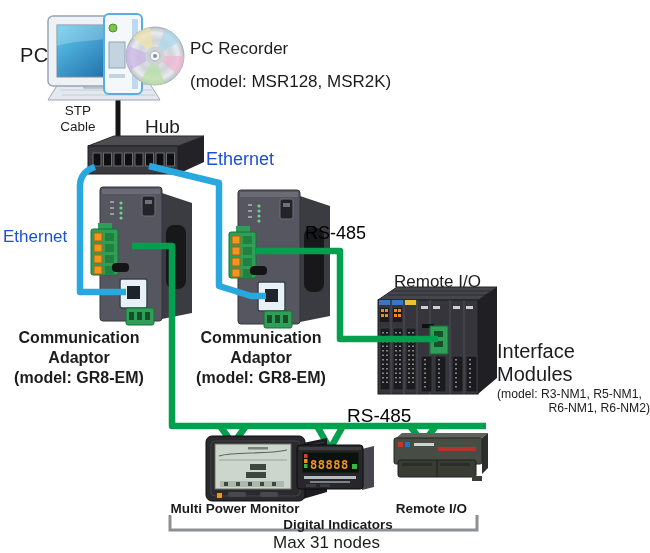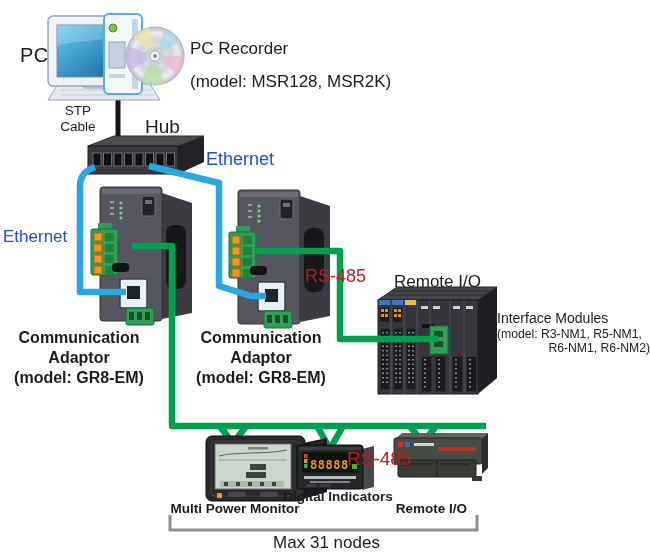--- a/index.html
+++ b/index.html
@@ -9,36 +9,36 @@
   }
   .stage svg{position:absolute;left:0;top:0;}
   .lbl{position:absolute;white-space:nowrap;}
   .lbl-pc{left:20px;top:44px;font-size:20px;letter-spacing:.5px;}
   .lbl-recorder{left:190px;top:39px;}
   .lbl-recorder .t{font-size:17px;}
   .lbl-recorder .m{font-size:17px;margin-top:13px;}
   .lbl-stp{left:52px;top:103px;width:52px;text-align:center;font-size:13.5px;line-height:16px;white-space:normal;}
   .lbl-hub{left:145px;top:116px;font-size:19px;}
   .blue{color:#1d4ed8;}
-  .green{color:#b91c1c;margin-top:43px;}
+  .green{color:#000000;}
   .lbl-eth-hub{left:206px;top:149px;font-size:18px;}
   .lbl-eth-left{left:3px;top:227px;font-size:17px;}
   .lbl-rs485-top{left:305px;top:223px;font-size:18px;}
   .comm{width:146px;text-align:center;font-weight:bold;font-size:16px;line-height:20px;white-space:normal;}
   .comm1{left:6px;top:328px;}
   .comm2{left:188px;top:328px;}
   .lbl-rio-top{left:394px;top:272px;font-size:17px;}
   .lbl-interface{left:497px;top:310px;width:153px;white-space:normal;}
-  .lbl-interface .t{font-size:14px;margin-bottom:2px;}
+  .lbl-interface .t{font-size:20px;margin-bottom:2px;margin-top:30px;}
   .lbl-interface .m{font-size:12.2px;line-height:13.5px;}
   .lbl-interface .m2{text-align:right;}
   .lbl-rs485-bot{left:347px;top:405px;font-size:19px;}
   .devlbl{font-weight:bold;font-size:13.5px;text-align:center;}
   .lbl-mpm{left:160px;top:501px;width:150px;}
-  .lbl-di{left:281px;top:489px;width:114px;}
+  .lbl-di{left:281px;top:517px;width:114px;}
   .lbl-rio-bot{left:384px;top:501px;width:95px;}
   .lbl-max{left:254px;top:533px;width:145px;text-align:center;font-size:17px;}
 </style>
 </head>
 <body>
 
 <div class="stage">
 
   <svg width="650" height="553" viewBox="0 0 650 553">
     <defs>

